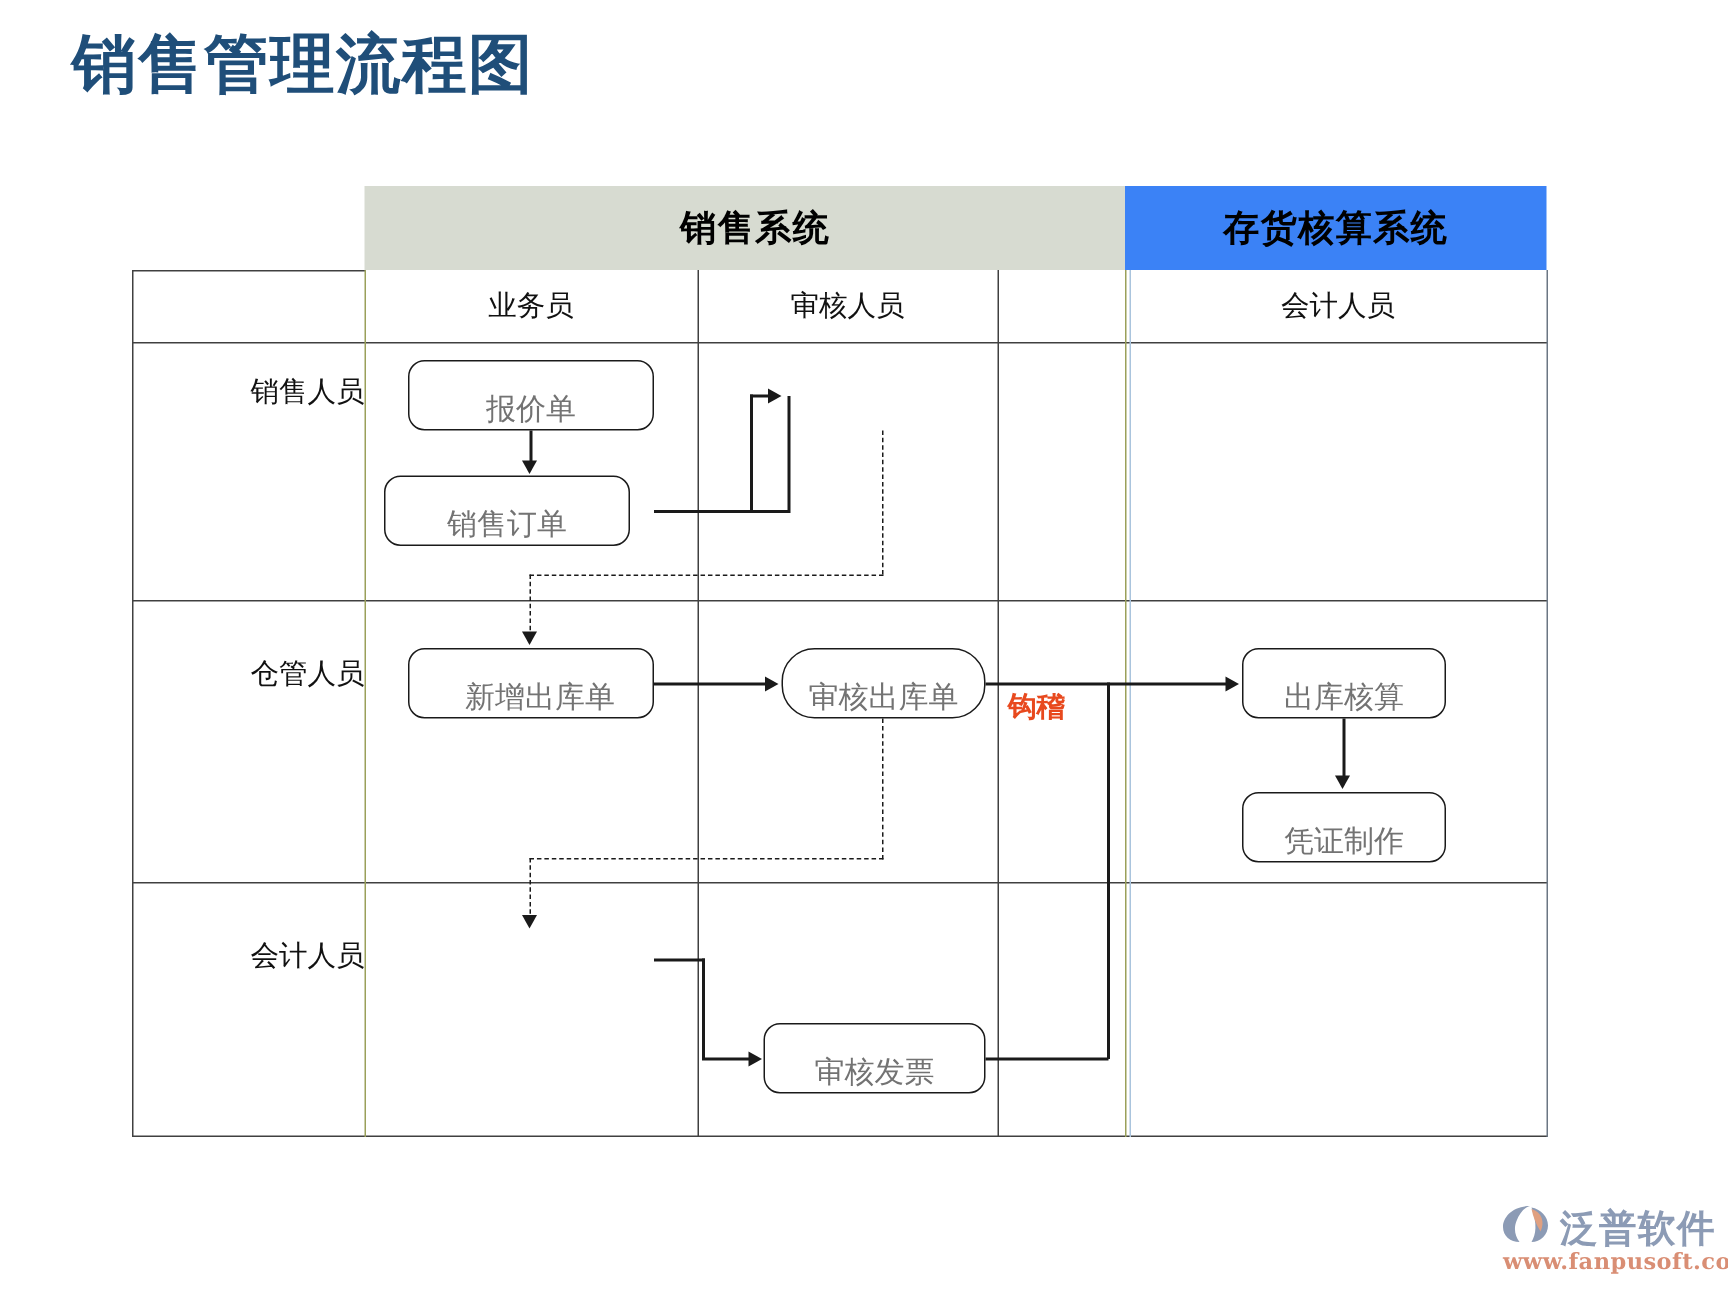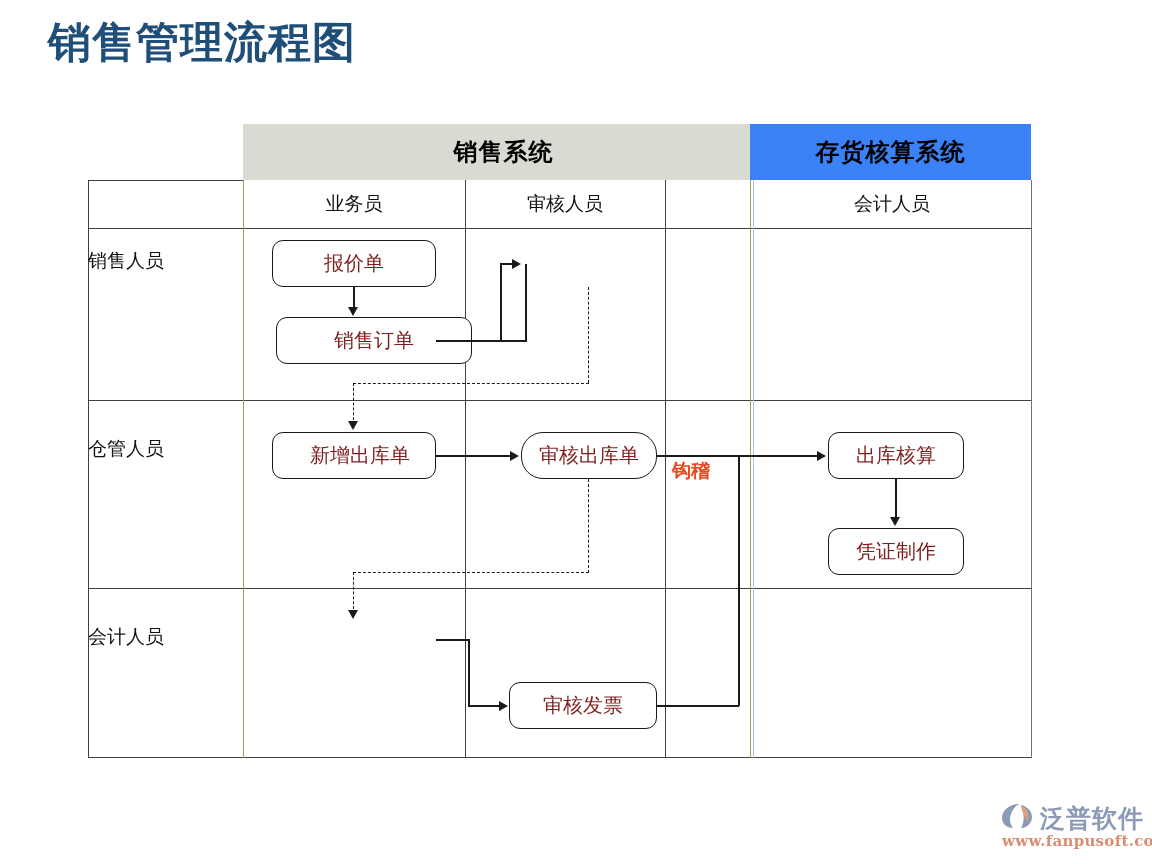--- a/index.html
+++ b/index.html
@@ -39,33 +39,33 @@
 
   
   .col-label{
     position:absolute;
     display:flex;align-items:center;justify-content:center;
     font-size:19px;color:#111;
   }
   
   .row-label{
     position:absolute;
-    display:flex;align-items:flex-start;justify-content:flex-start;
+    display:flex;align-items:flex-start;justify-content:flex-end;
     font-size:19px;color:#111;
     padding-top:12px;
   }
 
   
   .node{
     position:absolute;
     border:1.6px solid #1a1a1a;
     border-radius:11px;
     background:#fff;
-    display:flex;align-items:center;justify-content:center;
-    font-size:20px;color:#7f1d1d;
+    display:flex;align-items:flex-end;justify-content:center;
+    font-size:20px;color:#737373;
     white-space:nowrap;
     box-sizing:border-box;
   }
 
   
   .seg{position:absolute;background:#1a1a1a;}
   .seg-h{height:1.6px;}
   .seg-v{width:1.6px;}
 
   .dseg{position:absolute;}
@@ -149,21 +149,21 @@
   <div class="row-label" style="left:88px;top:424px;width:155px;height:60px;">
     <span>仓管人员</span>
   </div>
   <div class="row-label" style="left:88px;top:612px;width:155px;height:60px;">
     <span>会计人员</span>
   </div>
 
   <div class="node" style="left:272px;top:240px;width:164px;height:47px;">
     <span>报价单</span>
   </div>
-  <div class="node" style="left:276px;top:317px;width:196px;height:47px;">
+  <div class="node" style="left:256px;top:317px;width:164px;height:47px;">
     <span>销售订单</span>
   </div>
 
   <div class="seg seg-v" style="left:353px;top:287px;height:21px;"></div>
   <div class="arrow arrow-d" style="left:348px;top:307px;"></div>
 
   <div class="seg seg-h" style="left:436px;top:340px;width:90px;"></div>
   <div class="seg seg-v" style="left:525px;top:264px;height:78px;"></div>
   <div class="seg seg-h" style="left:525px;top:263px;width:-0px;"></div>
   <div class="seg seg-h" style="left:525px;top:263px;width:0px;"></div>

